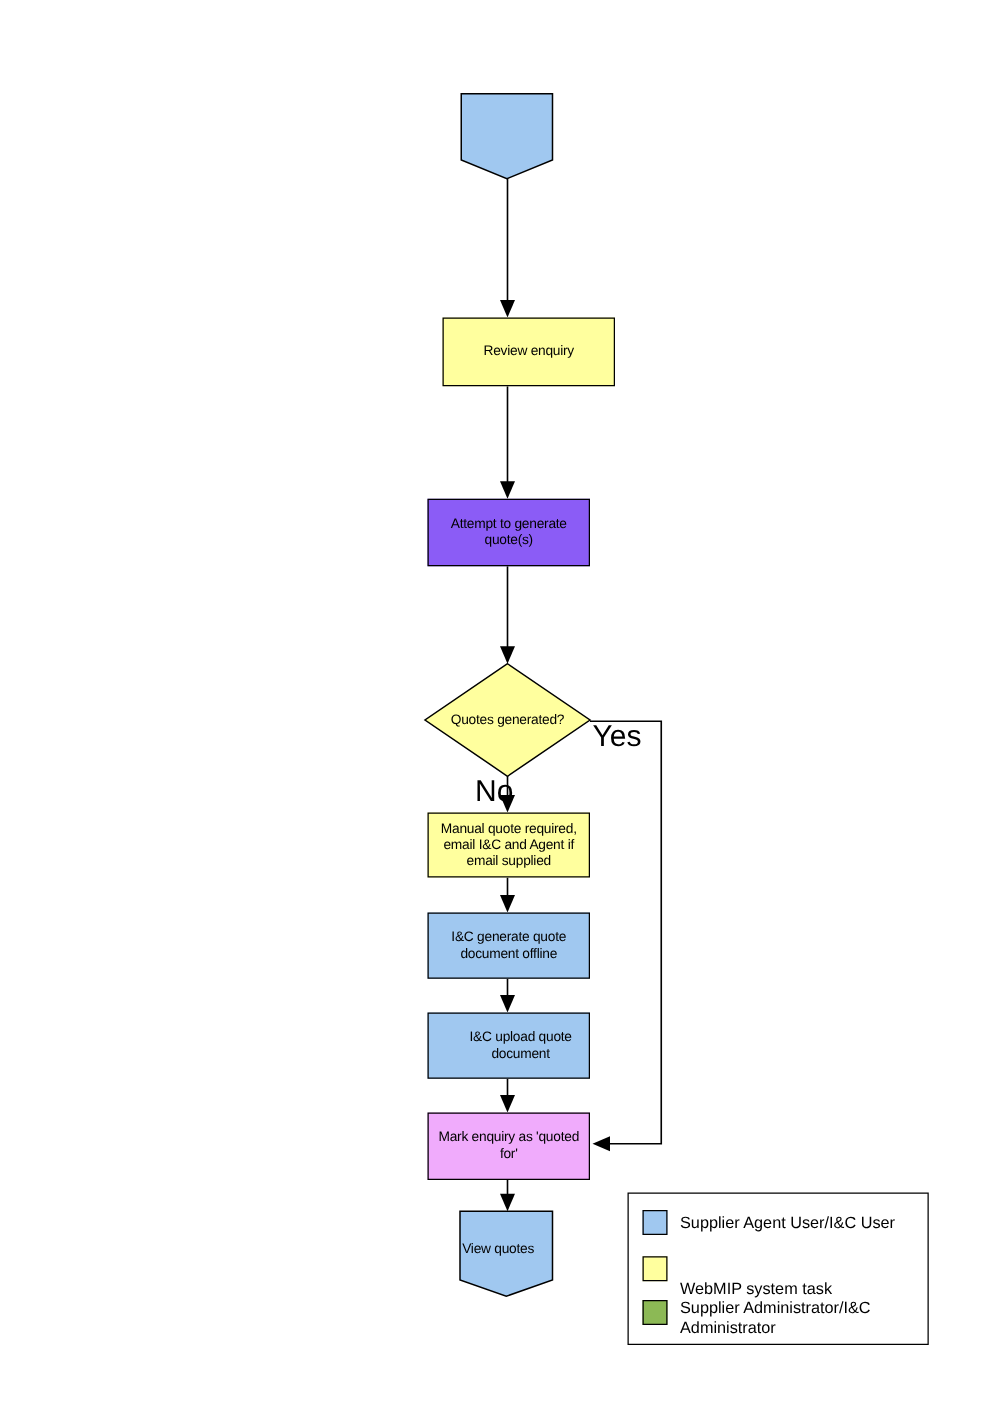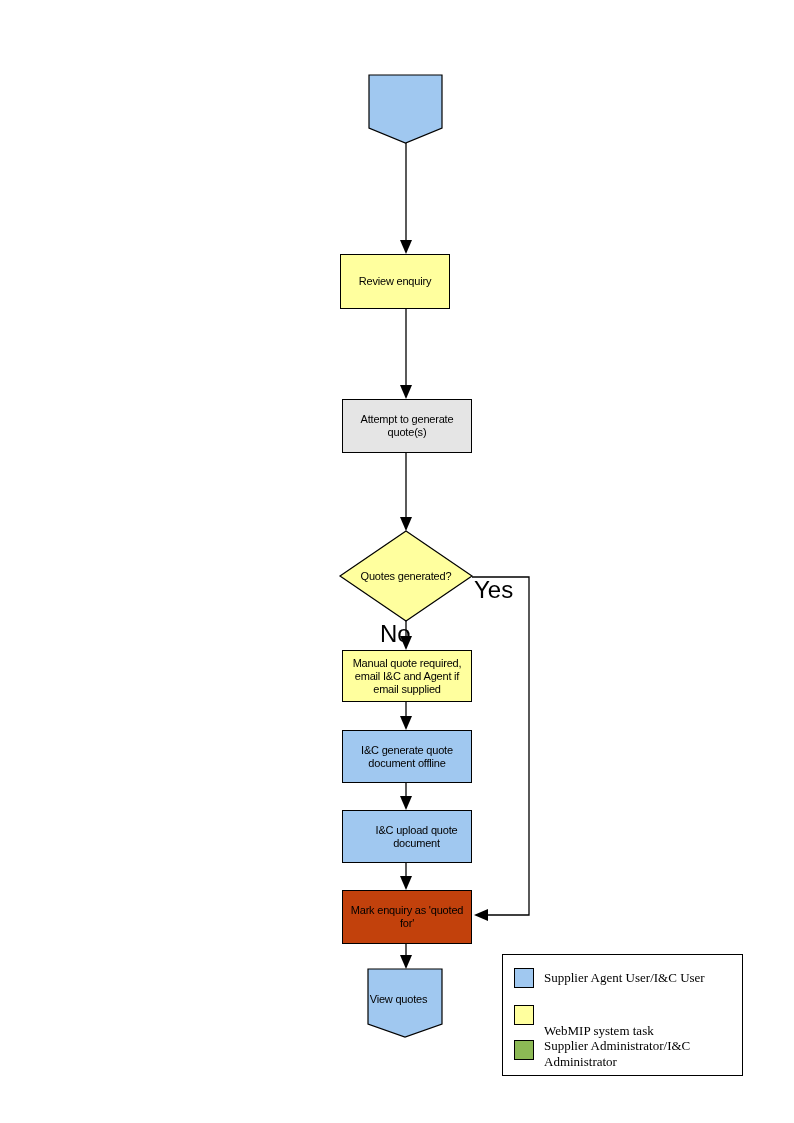--- a/index.html
+++ b/index.html
@@ -58,21 +58,20 @@
     left: 11px;
     width: 20px; height: 20px;
     border: 1px solid #000;
   }
   .legend-label {
     position: absolute;
     left: 41px;
     width: 192px;
     font-size: 13px;
     line-height: 16px;
-    font-family: Liberation Serif, serif;
   }
 </style>
 </head>
 <body>
 
 <div class="page">
 
   <svg class="svg-layer" viewBox="0 0 794 1123" xmlns="http://www.w3.org/2000/svg">
 
     <line x1="406" y1="143" x2="406" y2="247" stroke="#000" stroke-width="1.3"></line>
@@ -94,41 +93,41 @@
     <polygon points="400,876 412,876 406,890" fill="#000"></polygon>
     <polygon points="400,955 412,955 406,969" fill="#000"></polygon>
     <polygon points="488,909 488,921 474,915" fill="#000"></polygon>
 
     <polygon points="369,75 442,75 442,128 405.5,143 369,128" stroke="#000" stroke-width="1.2" style="fill: rgb(160, 200, 240);"></polygon>
     <polygon points="368,969 442,969 442,1024 405,1037 368,1024" stroke="#000" stroke-width="1.2" style="fill: rgb(160, 200, 240);"></polygon>
 
     <polygon points="406,531 472,576 406,621 340,576" stroke="#000" stroke-width="1.2" style="fill: rgb(255, 255, 158);"></polygon>
   </svg>
 
-  <div class="node-rect" style="left: 340px; top: 254px; width: 110px; height: 55px; background-color: rgb(255, 255, 158);">
+  <div class="node-rect" style="left: 354px; top: 254px; width: 138px; height: 55px; background-color: rgb(255, 255, 158);">
     <span>Review enquiry</span>
   </div>
 
-  <div class="node-rect" style="left: 342px; top: 399px; width: 130px; height: 54px; background-color: #e5e5e5; justify-content: center;">
+  <div class="node-rect" style="left: 342px; top: 399px; width: 130px; height: 54px; background-color: #8b5cf6; justify-content: center;">
     <span>Attempt to generate quote(s)</span>
   </div>
 
   <div class="node-rect" style="left: 342px; top: 650px; width: 130px; height: 52px; background-color: rgb(255, 255, 158);">
     <span>Manual quote required, email I&amp;C and Agent if email supplied</span>
   </div>
 
   <div class="node-rect" style="left: 342px; top: 730px; width: 130px; height: 53px; background-color: rgb(160, 200, 240);">
     <span>I&amp;C generate quote document offline</span>
   </div>
 
   <div class="node-rect" style="left: 342px; top: 810px; width: 130px; height: 53px; background-color: rgb(160, 200, 240); padding-left: 23px;">
     <span>I&amp;C upload quote document</span>
   </div>
 
-  <div class="node-rect" style="left: 342px; top: 890px; width: 130px; height: 54px; background-color: #c2410c;">
+  <div class="node-rect" style="left: 342px; top: 890px; width: 130px; height: 54px; background-color: #f0abfc;">
     <span>Mark enquiry as 'quoted for'</span>
   </div>
 
 
   <div class="shape-label" style="left:351px; top:556px; width:110px; height:40px;">
     <span>Quotes generated?</span>
   </div>
 
   <div class="shape-label" style="left:368px; top:974px; width:61px; height:50px;">
     <span>View quotes</span>

